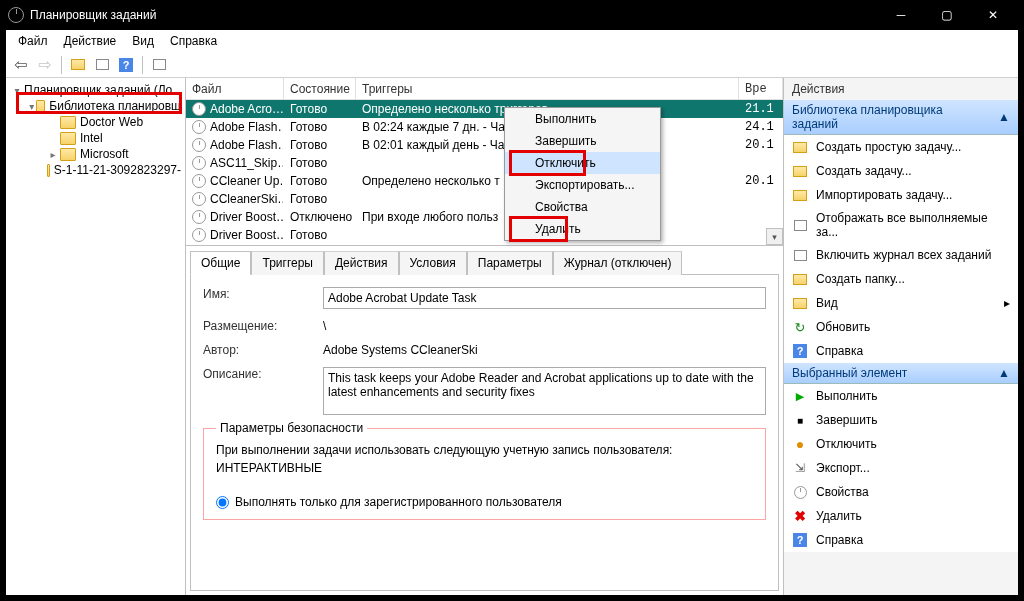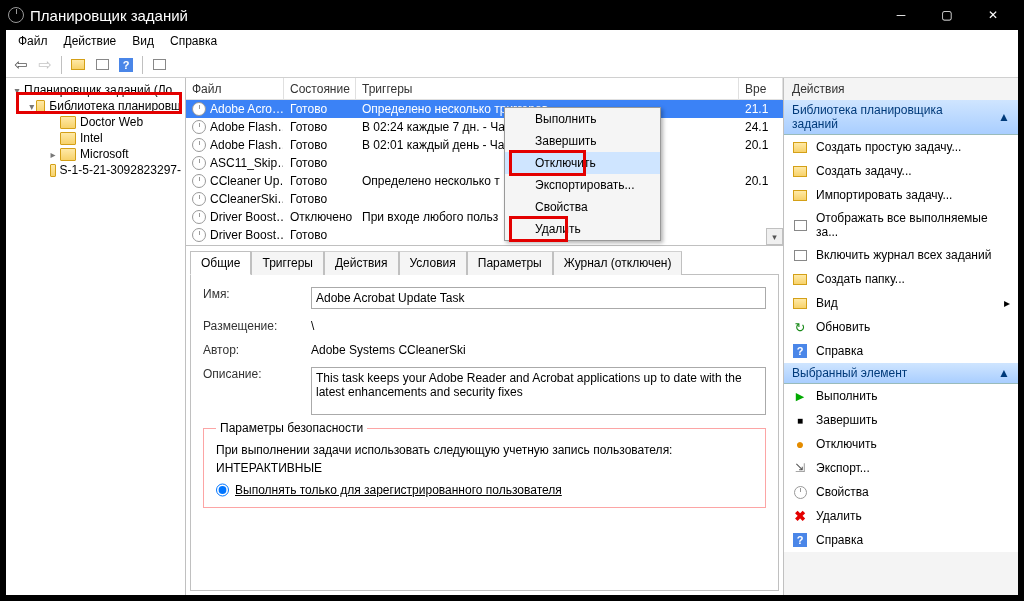--- a/index.html
+++ b/index.html
@@ -1,21 +1,21 @@
 <!DOCTYPE html>
 <html><head>
 <meta charset="utf-8">
 <style>
 * { box-sizing: border-box; margin: 0; padding: 0; font-family: "Segoe UI", Tahoma, sans-serif; font-size: 12px; }
 body { background: #000; width: 1024px; height: 601px; overflow: hidden; }
 .window { width: 1024px; height: 601px; display: flex; flex-direction: column; background: #000; }
 .titlebar { height: 30px; background: #000; display: flex; align-items: center; color: #fff; padding: 0 8px; }
 .titlebar .t-icon { width: 16px; height: 16px; margin-right: 6px; border: 1px solid #999; border-radius: 50%; position: relative; }
 .titlebar .t-icon::after { content: ''; position: absolute; width: 1px; height: 5px; background: #999; top: 1px; left: 7px; }
-.titlebar .title { flex: 1; color: #fff; font-size: 15px; }
+.titlebar .title { flex: 1; color: #fff; font-size: 12px; }
 .win-controls { display: flex; }
 .win-btn { width: 46px; height: 30px; color: #fff; display: flex; align-items: center; justify-content: center; cursor: pointer; }
 .app-body { flex: 1; background: #fff; display: flex; flex-direction: column; margin: 0 6px 6px 6px; }
 .menubar { height: 22px; display: flex; align-items: center; padding: 0 4px; background: #fff; border-bottom: 0; }
 .menubar span { padding: 2px 8px; cursor: pointer; }
 .toolbar { height: 26px; display: flex; align-items: center; padding: 2px 4px; border-bottom: 1px solid #d0d0d0; gap: 2px; }
 .toolbar .tbtn { width: 22px; height: 22px; border: 1px solid transparent; display: flex; align-items: center; justify-content: center; cursor: pointer; }
 .toolbar .sep { width: 1px; height: 18px; background: #c0c0c0; margin: 0 3px; }
 .main-area { flex: 1; display: flex; min-height: 0; }
 .tree-pane { width: 180px; border-right: 1px solid #c0c0c0; padding: 4px 2px; background: #fff; position: relative; }
@@ -24,40 +24,40 @@
 .tree-node .folder-icon { width: 16px; height: 13px; background: linear-gradient(#ffe9a6,#f7d26b); border: 1px solid #d4a017; border-radius: 1px; margin-right: 4px; }
 .tree-children { padding-left: 18px; }
 .tree-box-red { position: absolute; border: 3px solid #e30000; left: 10px; top: 14px; width: 166px; height: 22px; pointer-events: none; }
 .center-pane { flex: 1; display: flex; flex-direction: column; min-width: 0; border-right: 1px solid #c0c0c0; }
 .task-list { height: 168px; display: flex; flex-direction: column; border-bottom: 1px solid #c0c0c0; position: relative; }
 .list-header { display: flex; height: 22px; border-bottom: 1px solid #e0e0e0; }
 .list-header .col { background: #fff; border-right: 1px solid #e0e0e0; padding: 2px 6px; font-weight: normal; color: #333; display: flex; align-items: center; }
 .list-body { flex: 1; overflow: hidden; position: relative; }
 .list-row { display: flex; height: 18px; align-items: center; }
 .list-row .cell { padding: 0 6px; border-right: 1px solid transparent; overflow: hidden; white-space: nowrap; text-overflow: ellipsis; display: flex; align-items: center; }
-.list-row.selected { background: #3b82f6; color: #fff; }
+.list-row.selected { background: #0f766e; color: #fff; }
 .list-row .task-icon { width: 14px; height: 14px; border: 1px solid #999; border-radius: 50%; margin-right: 4px; flex-shrink: 0; position: relative; background: #fff; }
 .list-row .task-icon::after { content:''; position:absolute; width:1px; height:4px; background:#999; top:2px; left:6px; }
-.col-file { width: 98px; } .col-state { width: 72px; } .col-trigger { flex: 1; } .col-time { width: 44px; text-align: left; }
+.col-file { width: 98px; } .col-state { width: 72px; } .col-trigger { flex: 1; } .col-time { width: 44px; text-align: left; font-family: Liberation Mono, monospace; }
 .scroll-arrow { position:absolute; right:0; bottom:0; width:17px; height:17px; background:#f0f0f0; border:1px solid #c0c0c0; display:flex; align-items:center; justify-content:center; color:#555; font-size:9px; }
 .detail-pane { flex: 1; display:flex; flex-direction: column; background:#fff; padding: 4px; min-height:0; }
 .tabs { display: flex; border-bottom: 1px solid #c0c0c0; }
 .tab { padding: 4px 10px; border: 1px solid #c0c0c0; border-bottom: none; background: #fff; margin-right: 0; cursor: pointer; position: relative; top: 1px; }
 .tab:not(.active) { background: #f5f5f5; border-top: 1px solid #d0d0d0; }
 .tab.active { border-bottom: 1px solid #fff; }
 .tab-content { flex:1; border: 1px solid #c0c0c0; border-top: none; padding: 12px; overflow: auto; }
 .form-row { display:flex; margin-bottom: 10px; align-items:flex-start;gap:8px; }
 .form-row .fl { width: 100px; color: #333; }
-.form-row .fv { flex: 1; }
+.form-row .fv { flex: 1; margin-left: 12px; }
 .form-row input[type=text] { width: 100%; padding: 3px 4px; border: 1px solid #aaa; }
 .form-row textarea { width: 100%; height: 48px; padding: 3px 4px; border: 1px solid #aaa; resize:none; font-family: inherit; }
 .fieldset { border: 1px solid #fca5a5; padding: 10px 12px; margin-top: 6px; }
 .fieldset .legend { position: relative; top: -18px; background: #fff; padding: 0 4px; display:inline-block; }
 .fieldset .inner { margin-top: -10px; }
-.radio-row { display:flex; margin-top:8px;text-decoration:underline; }
+.radio-row { display:flex; align-items:center; margin-top:20px; }
 .radio-row input { margin-right:6px; }
 .actions-pane { width: 234px; background:#f4f4f4; display:flex; flex-direction:column; }
 .actions-header { padding: 4px 8px; font-weight: normal; background:#f4f4f4; color:#333; }
 .action-section { background: linear-gradient(#cfe5ff,#a9ceff); padding: 3px 8px; color: #003a7a; display:flex; align-items:center; justify-content:space-between; cursor:pointer; border-bottom:1px solid #9bb;gap:8px; }
 .action-section .chev { color:#003a7a; }
 .action-list { background:#fff; }
 .action-item { display:flex; align-items:center; padding: 4px 8px; cursor:pointer; }
 .action-item .ico { width: 16px; height: 16px; margin-right: 8px; display:flex; align-items:center; justify-content:center; }
 .ico-folder { background: linear-gradient(#ffe9a6,#f7d26b); border:1px solid #d4a017; width:14px; height:11px; }
 .ico-run { color:#0a0; font-size:11px; }
@@ -146,21 +146,21 @@
                 <span>Intel</span>
               </div>
             <div class="tree-node">
                 <span class="exp">▸</span>
                 <div class="folder-icon"></div>
                 <span>Microsoft</span>
               </div>
             <div class="tree-node">
                 <span class="exp"></span>
                 <div class="folder-icon"></div>
-                <span>S-1-5-21-3092823297-</span>
+                <span>S-1-11-21-3092823297-</span>
               </div>
           </div>
         </div>
         <div class="tree-box-red"></div>
       </div>
 
       <div class="center-pane">
         <div class="task-list">
           <div class="list-header">
             <div class="col col-file">Файл</div>

